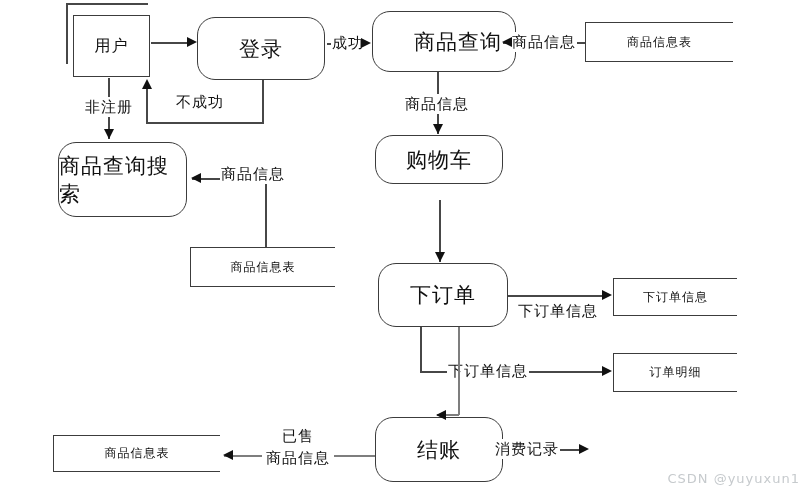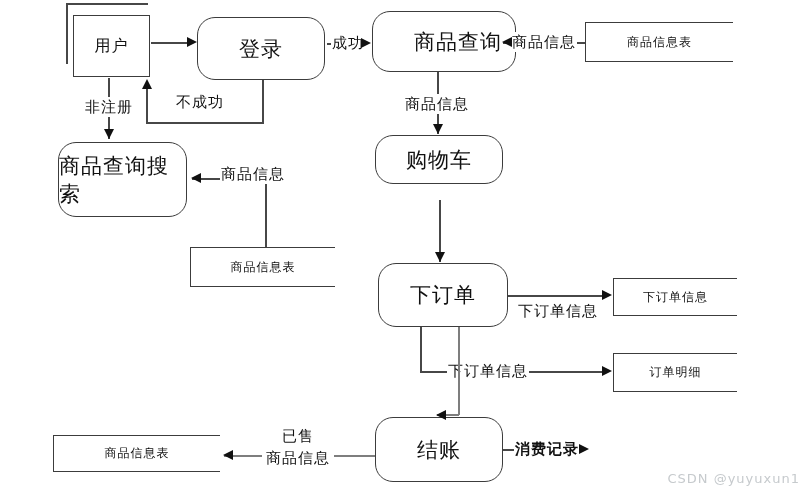--- a/index.html
+++ b/index.html
@@ -134,21 +134,21 @@
   <div class="arrow left" style="left:436px;top:410px;"></div>
 
   <div class="line gray" style="left:224px;top:455px;width:151px;height:1.6px;"></div>
   <div class="elabel two-line" style="left:262px;top:425px;width:70px;">
     <span>已售</span><br>
     <span>商品信息</span>
   </div>
   <div class="arrow left" style="left:223px;top:450px;"></div>
 
   <div class="line" style="left:503px;top:449px;width:77px;height:1.6px;"></div>
-  <div class="elabel" style="left:514px;top:439px;font-weight:bold;">消费记录</div>
+  <div class="elabel" style="left:494px;top:439px;">消费记录</div>
   <div class="arrow right" style="left:579px;top:444px;"></div>
 
   <div class="line" style="left:108px;top:78px;width:1.6px;height:61px;"></div>
   <div class="elabel" style="left:84px;top:97px;">非注册</div>
   <div class="arrow down" style="left:104px;top:129px;"></div>
 
   <div class="line" style="left:262px;top:80px;width:1.6px;height:43px;"></div>
   <div class="line" style="left:146px;top:122px;width:118px;height:1.6px;"></div>
   <div class="line" style="left:146px;top:89px;width:1.6px;height:34px;"></div>
   <div class="elabel" style="left:175px;top:92px;">不成功</div>

